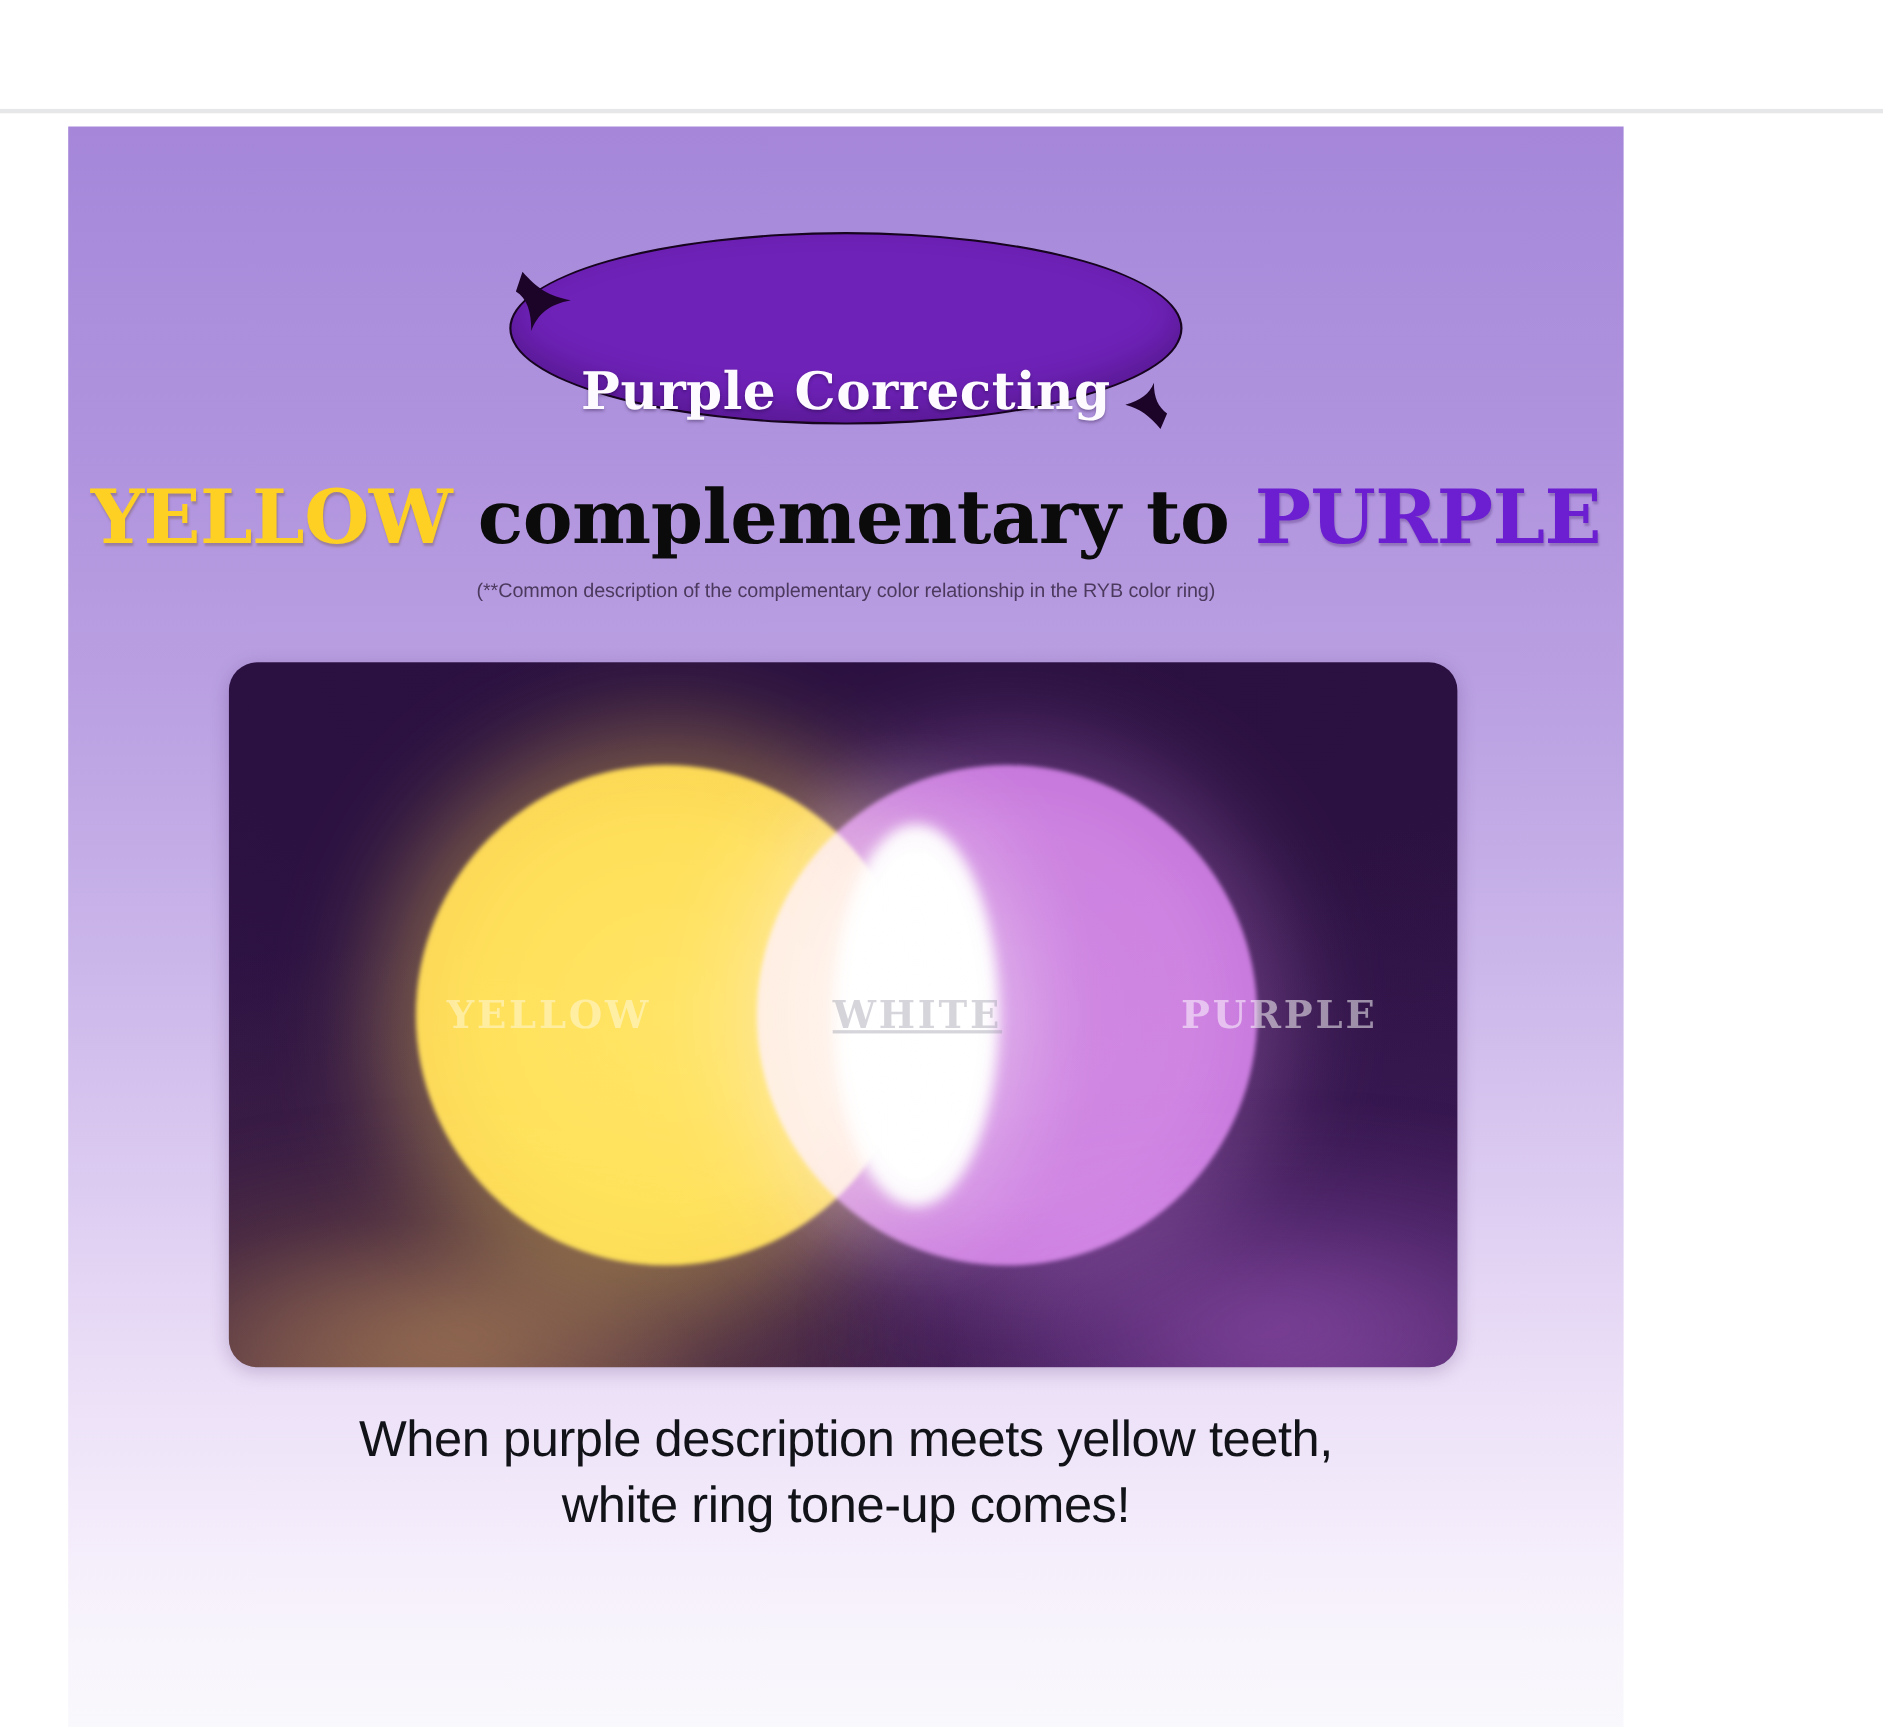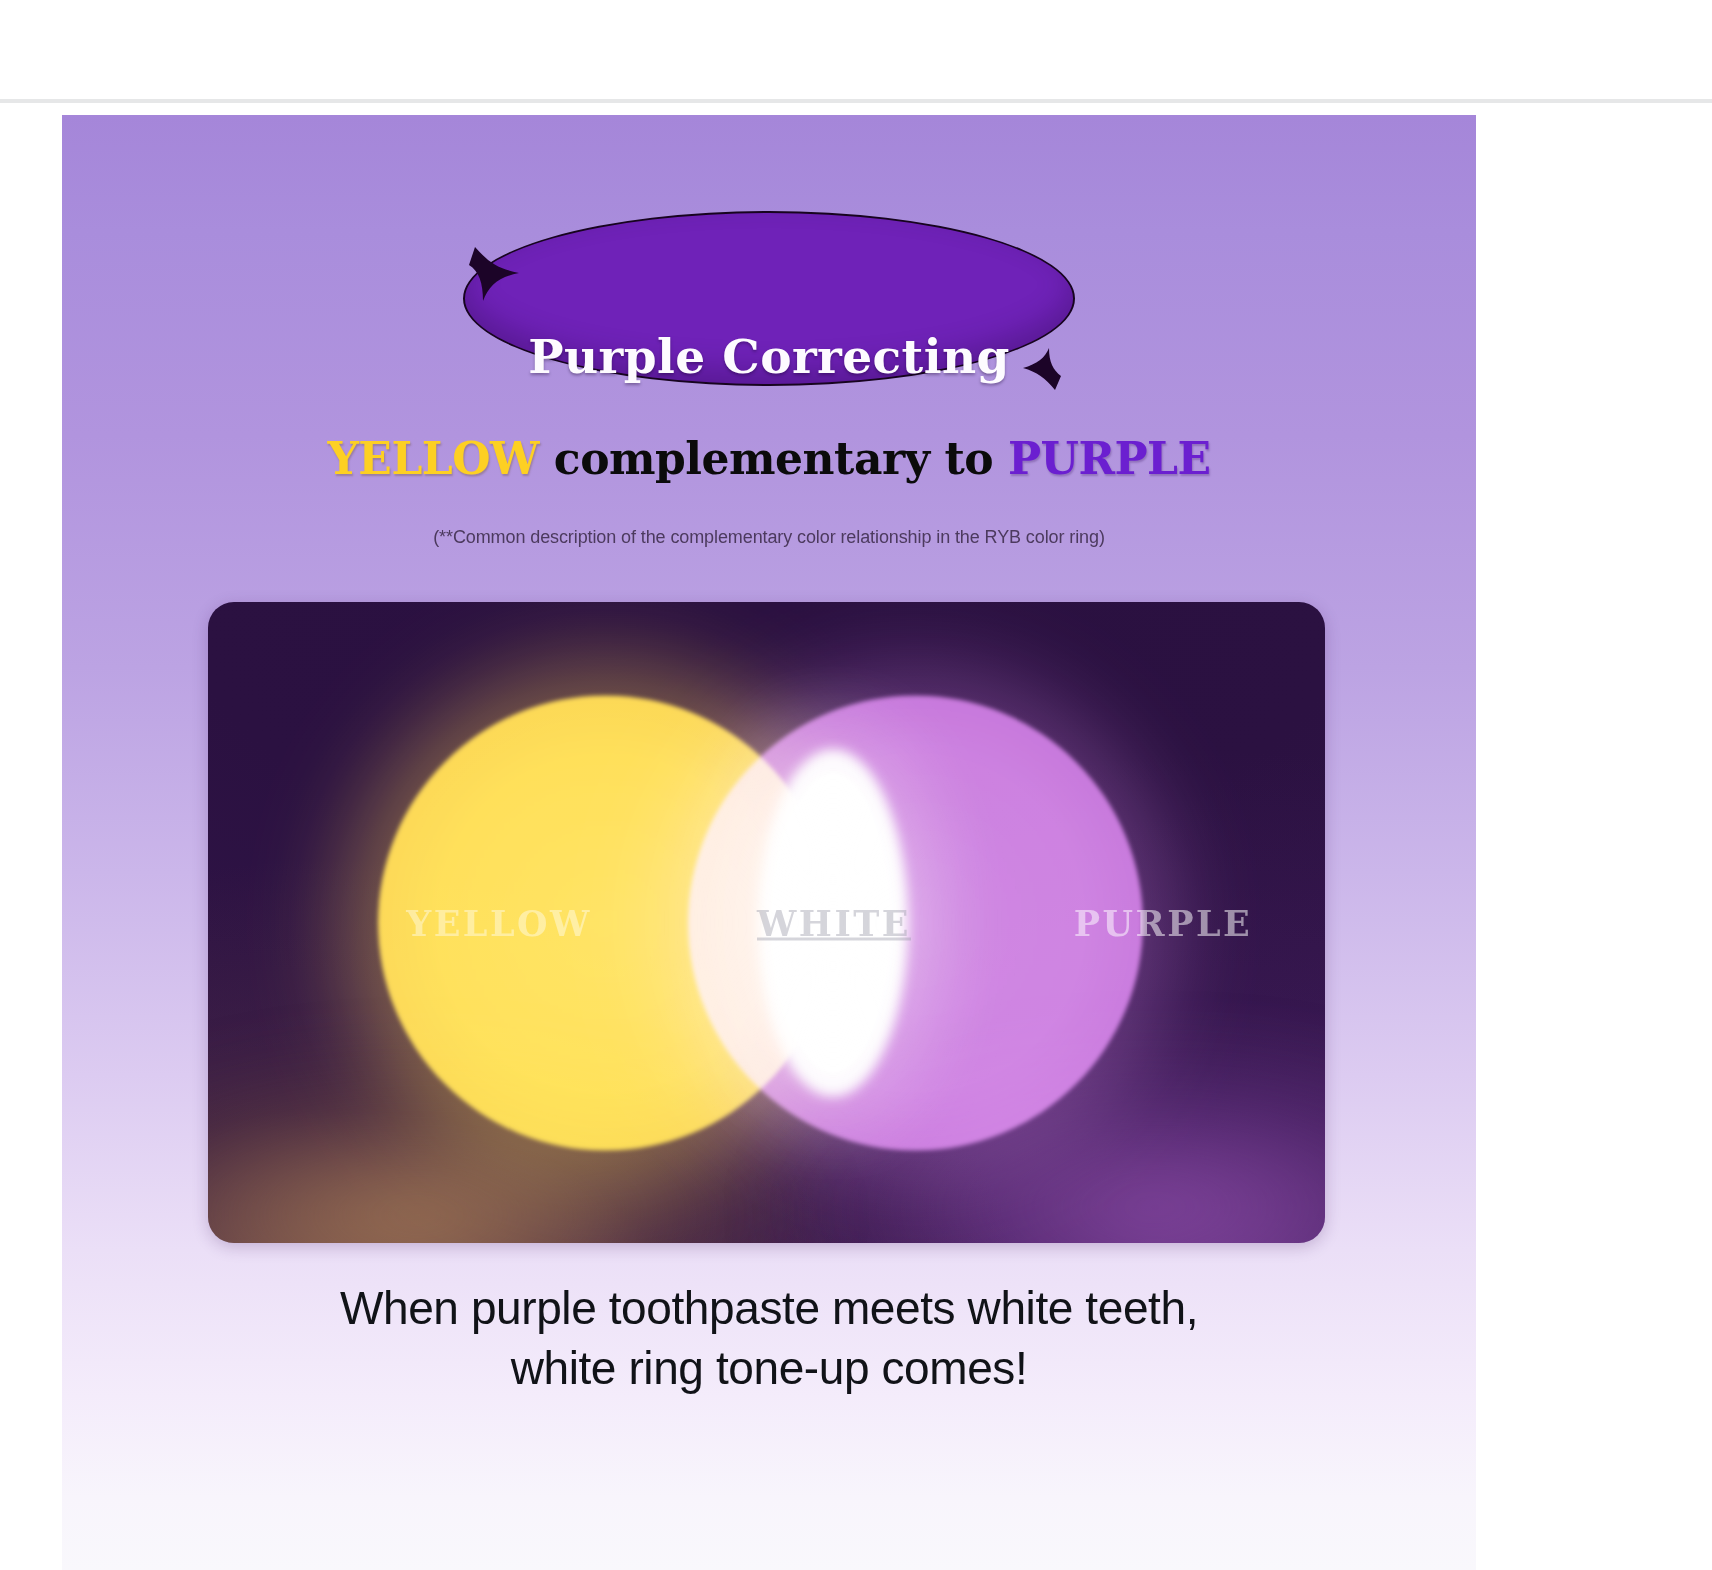--- a/index.html
+++ b/index.html
@@ -71,21 +71,21 @@
   .sparkle svg{ display:block; }
   .sparkle-left{ left:6px; top:34px; }
   .sparkle-right{ right:14px; bottom:-6px; }
 
   
   .headline{
     position:absolute; left:0; right:0; top:322px;
     text-align:center;
     font-family:"DejaVu Serif", serif;
     font-weight:700;
-    font-size:44px;
+    font-size:68px;
     line-height:1;
     color:#0d0d0d;
     letter-spacing:-.5px;
     white-space:nowrap;
   }
   .headline .kw-yellow{ color:#fdd023; text-shadow:1px 2px 2px rgba(90,60,0,.28); }
   .headline .kw-purple{ color:#6b1fd0; text-shadow:1px 2px 2px rgba(40,0,80,.25); }
   .headline .mid{ color:#0b0b0b; }
 
   
@@ -246,17 +246,17 @@
     <div class="lens"></div>
     <div class="lens-core"></div>
     <div class="glow"></div>
 
     <div class="panel-label label-yellow">YELLOW</div>
     <div class="panel-label label-white">WHITE</div>
     <div class="panel-label label-purple">PURPLE</div>
   </div>
 
   <div class="caption">
-    <span>When purple toothpaste meets white teeth,</span>
+    <span>When purple description meets yellow teeth,</span>
     <span>white ring tone-up comes!</span>
   </div>
 
 </div>
 
 </body></html>

